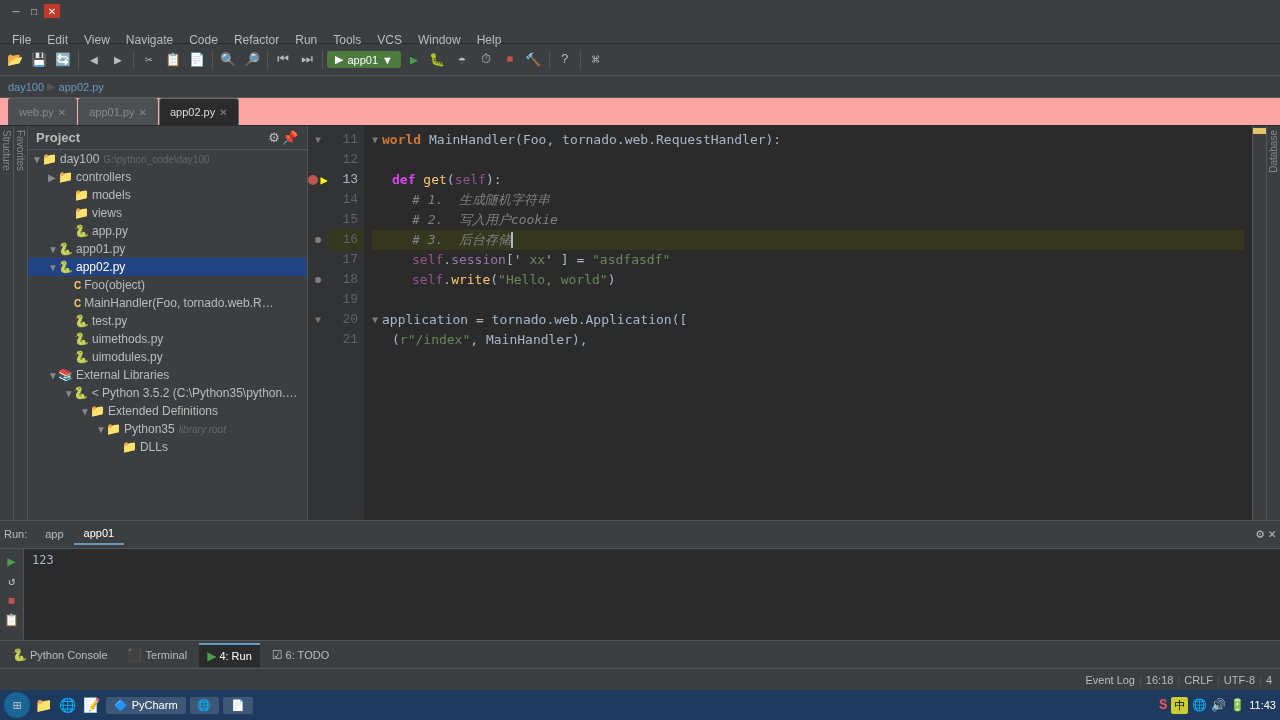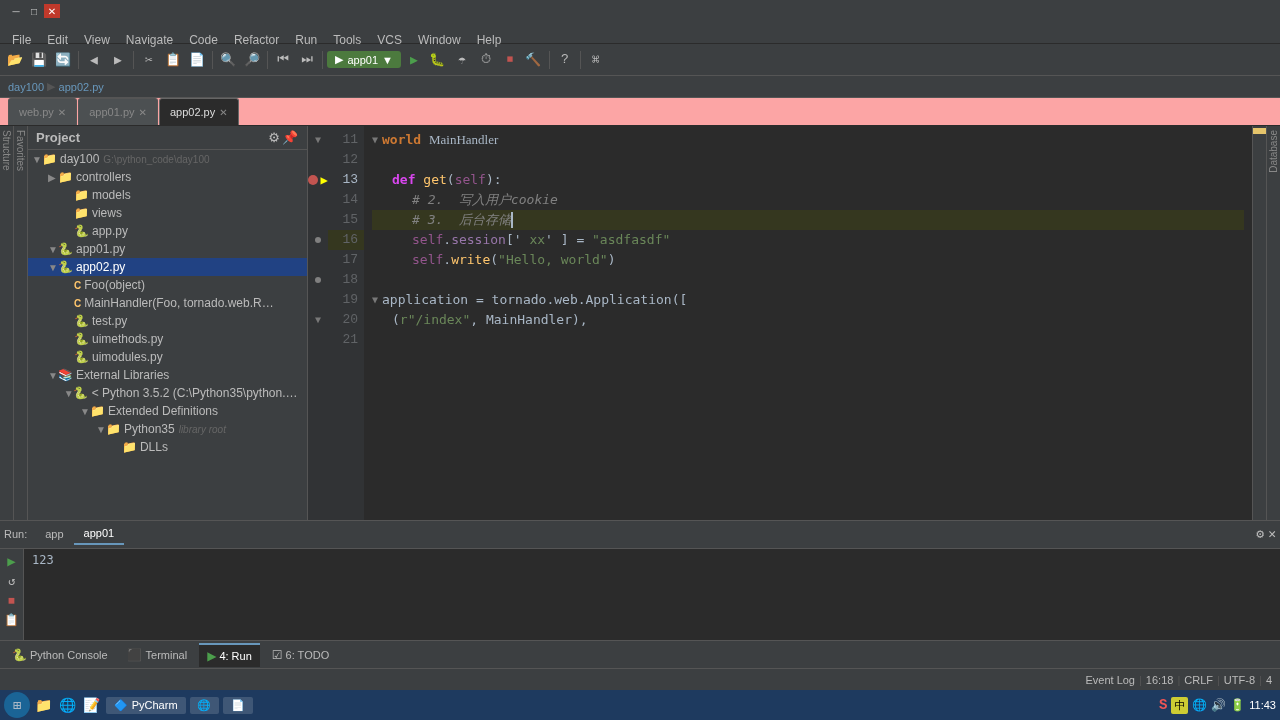--- a/index.html
+++ b/index.html
@@ -340,29 +340,32 @@
         <div class="line-num" style="height:20px; padding-right:6px; display:flex; align-items:center; justify-content:flex-end;">17</div>
         <div class="line-num" style="height:20px; padding-right:6px; display:flex; align-items:center; justify-content:flex-end;">18</div>
         <div class="line-num" style="height:20px; padding-right:6px; display:flex; align-items:center; justify-content:flex-end;">19</div>
         <div class="line-num" style="height:20px; padding-right:6px; display:flex; align-items:center; justify-content:flex-end;">20</div>
         <div class="line-num" style="height:20px; padding-right:6px; display:flex; align-items:center; justify-content:flex-end;">21</div>
       </div>
 
       <div id="code-editor" style="flex:1; padding:4px 8px; font-size:13px; line-height:20px; overflow:auto; font-family:Consolas,monospace; background:#2b2b2b;">
 
         <div class="code-line" style="height:20px; white-space:pre; display:flex; align-items:center;">
-          <span style="color:#787878; font-size:10px; margin-right:4px;">▼</span><span class="kw" style="color:#cc7832; font-weight:bold;">world </span><span class="cn" style="color:#a9b7c6;font-family:Liberation Serif, serif;">MainHandler</span>
+          <span style="color:#787878; font-size:10px; margin-right:4px;">▼</span><span class="kw" style="color:#cc7832; font-weight:bold;">world </span><span class="cn" style="color:#a9b7c6;">MainHandler</span><span style="color:#a9b7c6;">(Foo, tornado.web.RequestHandler):</span>
         </div>
 
         <div class="code-line" style="height:20px;"></div>
 
         <div class="code-line" style="height:20px; white-space:pre; display:flex; align-items:center;">
           <span style="width:20px; display:inline-block;"></span><span class="kw" style="color:#d946ef; font-weight:bold;">def </span><span class="func" style="color:#ffc66d;">get</span><span style="color:#a9b7c6;">(</span><span class="self-kw" style="color:#94558d;">self</span><span style="color:#a9b7c6;">):</span>
         </div>
 
+        <div class="code-line" style="height:20px; white-space:pre; display:flex; align-items:center;">
+          <span style="width:40px; display:inline-block;"></span><span class="comment" style="color:#808080; font-style:italic;"># 1.  生成随机字符串</span>
+        </div>
 
         <div class="code-line" style="height:20px; white-space:pre; display:flex; align-items:center;">
           <span style="width:40px; display:inline-block;"></span><span class="comment" style="color:#808080; font-style:italic;"># 2.  写入用户cookie</span>
         </div>
 
         <div class="code-line highlighted" style="height:20px; white-space:pre; display:flex; align-items:center; background:#35371f;">
           <span style="width:40px; display:inline-block;"></span><span class="comment" style="color:#808080; "># 3.  后台存储</span><span style="border-right:2px solid #a9b7c6; height:16px; display:inline-block;"></span>
         </div>
 
         <div class="code-line" style="height:20px; white-space:pre; display:flex; align-items:center;">

